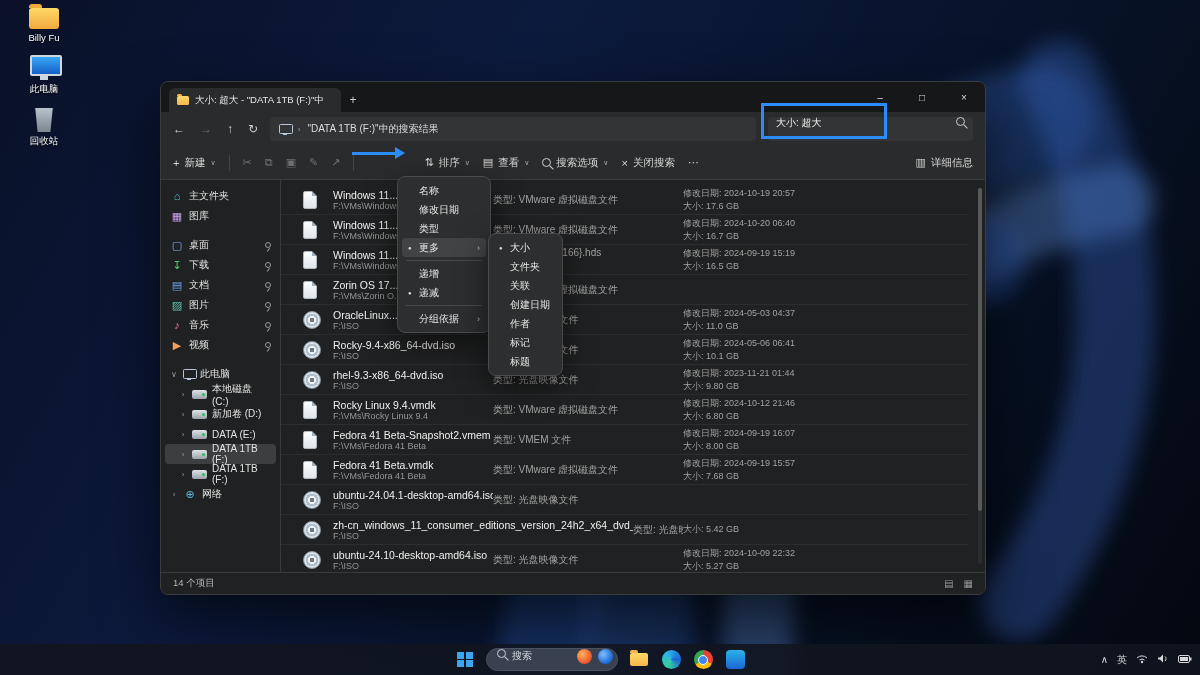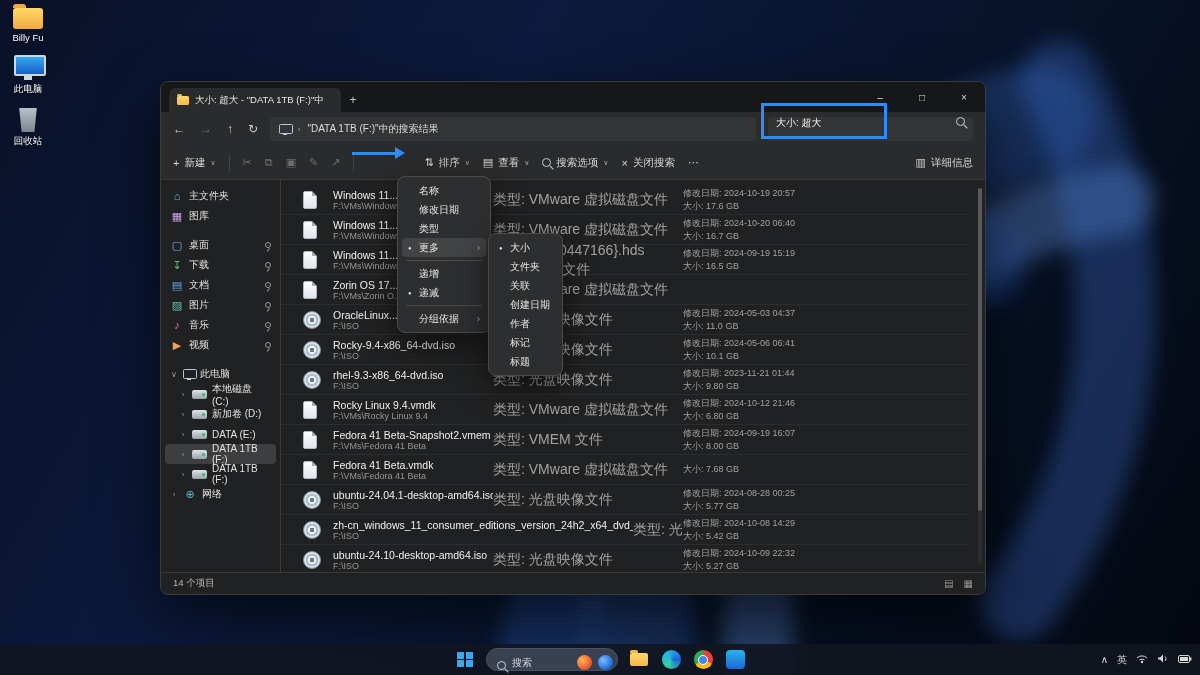--- a/index.html
+++ b/index.html
@@ -1,21 +1,21 @@
 <!DOCTYPE html>
 <html><head>
 <meta charset="utf-8">
 <style>
 *{margin:0;padding:0;box-sizing:border-box}
 html,body{width:1200px;height:675px;overflow:hidden;background:#05070f}
 body{font-family:"Liberation Sans","DejaVu Sans",sans-serif;position:relative}
 .stage{position:absolute;inset:0;overflow:hidden;background:linear-gradient(120deg,#0a1128 0%,#0c1a3d 35%,#071226 70%,#04070f 100%)}
 .bloom{position:absolute;inset:0}
 
-.desk-icons{position:absolute;left:0;top:4px;display:flex;flex-direction:column;gap:12px;width:56px;z-index:2}
+.desk-icons{position:absolute;left:16px;top:4px;display:flex;flex-direction:column;gap:12px;width:56px;z-index:2}
 .dicon{display:flex;flex-direction:column;align-items:center;gap:3px}
 .dicon .lbl{font-size:9.5px;color:#fff;text-shadow:0 1px 2px #000}
 .folder-lg{width:30px;height:21px;background:linear-gradient(#ffd967,#f0a93f);border-radius:3px;position:relative;margin-top:4px}
 .folder-lg::before{content:'';position:absolute;top:-4px;left:0;width:13px;height:4px;background:#f0a93f;border-radius:3px 3px 0 0}
 .pc-lg{width:28px;height:25px;position:relative}
 .pc-lg::before{content:'';position:absolute;left:0;top:0;width:28px;height:17px;background:linear-gradient(#37a7f5,#1460c8);border:2px solid #cfd6de;border-radius:2px}
 .pc-lg::after{content:'';position:absolute;left:10px;bottom:0;width:8px;height:4px;background:#cfd6de}
 .bin-lg{width:20px;height:24px;background:linear-gradient(#b9c1ca,#7d858e);clip-path:polygon(6% 0,94% 0,82% 100%,18% 100%)}
 
 .window{position:absolute;left:160px;top:81px;width:826px;height:514px;background:#1f2021;border:1px solid #3c3c3c;border-radius:8px;box-shadow:0 24px 60px rgba(0,0,0,.65);display:flex;flex-direction:column;overflow:hidden;z-index:10}
@@ -58,21 +58,21 @@
 .filelist{flex:1;position:relative;padding-top:5px;overflow:hidden}
 .row{display:flex;align-items:center;height:30px;padding-left:22px;margin-right:16px;border-bottom:1px solid rgba(255,255,255,.055)}
 .ficw{width:30px;flex:none;display:flex;align-items:center}
 .fic{width:14px;height:18px;position:relative}
 .fic.page{background:linear-gradient(#fdfdfd,#dfe5ec);border-radius:2px;border:1px solid #b0b8c0}
 .fic.page::after{content:'';position:absolute;right:-1px;top:-1px;width:0;height:0;border-top:5px solid #202122;border-left:5px solid #9fb0c0}
 .fic.disc{width:18px;height:18px;border-radius:50%;background:radial-gradient(circle,#6e7880 0 2.5px,#eef3f7 2.5px 4px,#aebecb 4px 6.5px,#d8e2ea 6.5px 9px);border:1px solid #8a97a2}
 .nm{width:160px;overflow:hidden;flex:none}
 .nm .n{font-size:10.5px;color:#efefef;white-space:nowrap;overflow:hidden}
 .nm .p{font-size:9px;color:#969696;white-space:nowrap;overflow:hidden}
-.ty{width:190px;font-size:14px;color:#a2a2a2;flex:none;overflow:hidden}
+.ty{width:190px;font-size:10px;color:#a2a2a2;flex:none;overflow:hidden}
 .ty .x:empty{display:none}
 .rt{flex:1;font-size:9px;color:#a2a2a2;overflow:hidden}
 .rt div,.ty div{line-height:1.35;white-space:nowrap}
 .scroll{position:absolute;right:3px;top:8px;width:4px;bottom:8px;background:rgba(255,255,255,.05);border-radius:2px}
 .scroll .th{width:100%;height:86%;background:#5a5a5a;border-radius:2px}
 .statusbar{height:22px;background:#202122;border-top:1px solid #3a3a3a;display:flex;align-items:center;padding:0 12px;font-size:9.5px;color:#b5b5b5;flex:none}
 .sb-right{margin-left:auto;display:flex;gap:10px;color:#9a9a9a;font-size:10px}
 
 .menu{position:absolute;background:#2d2e2f;border:1px solid #4b4b4b;border-radius:8px;box-shadow:0 10px 30px rgba(0,0,0,.55);padding:4px;z-index:40;font-size:10px;color:#e6e6e6}
 .main-menu{left:397px;top:176px;width:94px}
@@ -85,21 +85,21 @@
 
 .arrow-ann{position:absolute;left:352px;top:152px;width:44px;height:3px;background:#2b8cff;z-index:50}
 .arrow-ann::after{content:'';position:absolute;right:-9px;top:-5px;border-left:10px solid #2b8cff;border-top:6px solid transparent;border-bottom:6px solid transparent}
 .search-ann{position:absolute;left:761px;top:103px;width:126px;height:36px;border:3px solid #2b8cff;z-index:50}
 
 .taskbar{position:absolute;left:0;bottom:0;width:1200px;height:31px;background:rgba(17,21,31,.9);z-index:30}
 .tb-center{position:absolute;left:50%;top:0;transform:translateX(-50%);display:flex;align-items:center;gap:10px;height:100%}
 .tb-right{position:absolute;right:8px;top:0;display:flex;align-items:center;gap:9px;color:#d8d8d8;font-size:10px;height:100%}
 .win-logo{display:grid;grid-template-columns:7px 7px;grid-template-rows:7px 7px;gap:1.5px}
 .win-logo i{background:#3ca5f0}
-.pill{width:132px;height:23px;border-radius:12px;background:#394150;border:1px solid #4a5364;display:flex;align-items:flex-end;gap:6px;padding:0 4px 0 10px;color:#d6dae2;font-size:10px}
+.pill{width:132px;height:23px;border-radius:12px;background:#394150;border:1px solid #4a5364;display:flex;align-items:flex-start;gap:6px;padding:0 4px 0 10px;color:#d6dae2;font-size:10px}
 .pill .spa{flex:1}
 .circ{width:15px;height:15px;border-radius:50%;flex:none}
 .c-orange{background:radial-gradient(circle at 35% 35%,#ffb35e,#e8542a 70%)}
 .c-blue{background:radial-gradient(circle at 35% 35%,#7cc0ff,#1b66d6 70%)}
 .ticon{width:22px;height:22px;display:flex;align-items:center;justify-content:center}
 .folder-sm{width:18px;height:13px;background:linear-gradient(#ffd967,#f5b74b);border-radius:2px;position:relative}
 .folder-sm::before{content:'';position:absolute;top:-3px;left:0;width:8px;height:3px;background:#f5b74b;border-radius:2px 2px 0 0}
 .folder-xs{width:12px;height:9px;background:linear-gradient(#ffd967,#f5b74b);border-radius:1.5px;position:relative;flex:none}
 .folder-xs::before{content:'';position:absolute;top:-2px;left:0;width:5px;height:2px;background:#f5b74b;border-radius:1.5px 1.5px 0 0}
 .edge{width:19px;height:19px;border-radius:50%;background:conic-gradient(from 210deg,#35d0a0,#2bb3e8,#1b66d6,#35d0a0)}
@@ -468,52 +468,48 @@
               <span class="fic page"></span>
             </span>
             <div class="nm">
               <div class="n">Fedora 41 Beta.vmdk</div>
               <div class="p">F:\VMs\Fedora 41 Beta</div>
             </div>
             <div class="ty">
               <div><span>类型:</span> <span>VMware 虚拟磁盘文件</span></div>
             </div>
             <div class="rt">
+              <div><span>修改日期:</span> <span>2024-09-19 15:57</span></div>
               <div><span>大小:</span> <span>7.68 GB</span></div>
             </div>
           </div>
         <div class="row">
             <span class="ficw">
               <span class="fic disc"></span>
             </span>
             <div class="nm">
               <div class="n">ubuntu-24.04.1-desktop-amd64.iso</div>
               <div class="p">F:\ISO</div>
             </div>
             <div class="ty">
               <div><span>类型:</span> <span>光盘映像文件</span></div>
-            </div>
-            <div class="rt">
-              <div><span>修改日期:</span> <span>2024-08-28 00:25</span></div>
-              <div><span>大小:</span> <span>5.77 GB</span></div>
             </div>
           </div>
         <div class="row">
             <span class="ficw">
               <span class="fic disc"></span>
             </span>
             <div class="nm" style="width:300px">
               <div class="n">zh-cn_windows_11_consumer_editions_version_24h2_x64_dvd_bfc0d79b.iso</div>
               <div class="p">F:\ISO</div>
             </div>
             <div class="ty" style="width:50px">
               <div><span>类型:</span> <span>光盘映像文件</span></div>
             </div>
             <div class="rt">
-              <div><span>修改日期:</span> <span>2024-10-08 14:29</span></div>
               <div><span>大小:</span> <span>5.42 GB</span></div>
             </div>
           </div>
         <div class="row">
             <span class="ficw">
               <span class="fic disc"></span>
             </span>
             <div class="nm">
               <div class="n">ubuntu-24.10-desktop-amd64.iso</div>
               <div class="p">F:\ISO</div>

